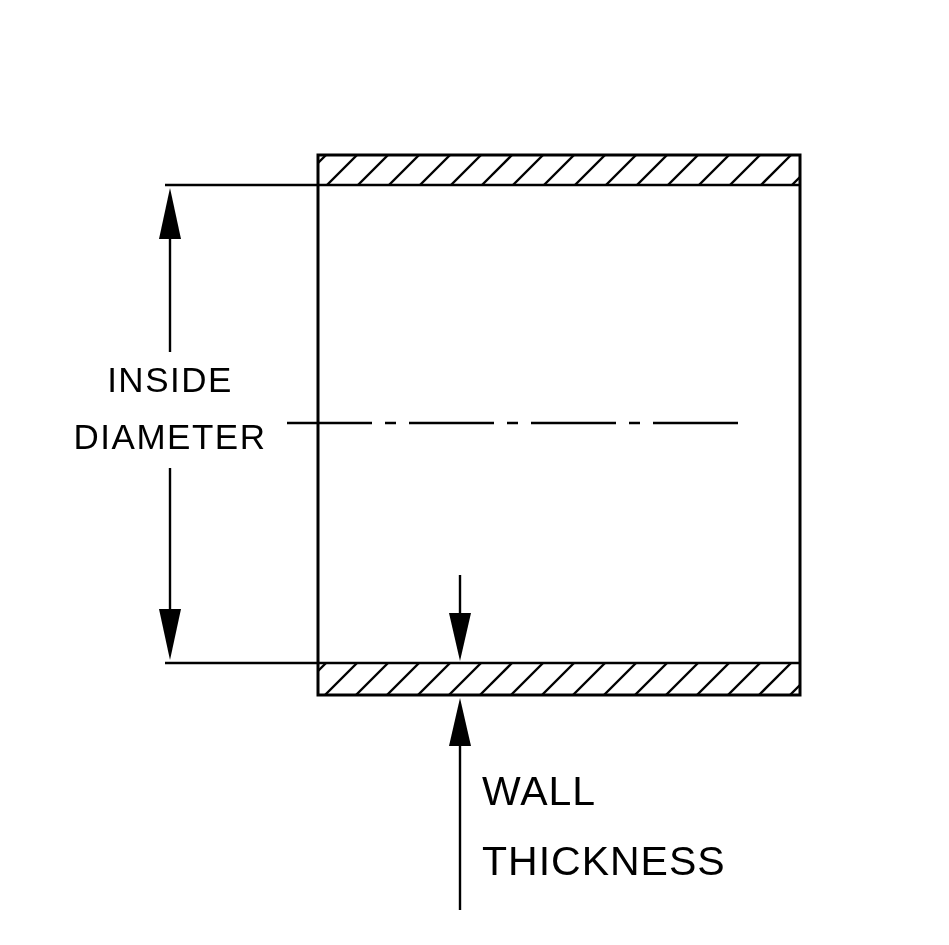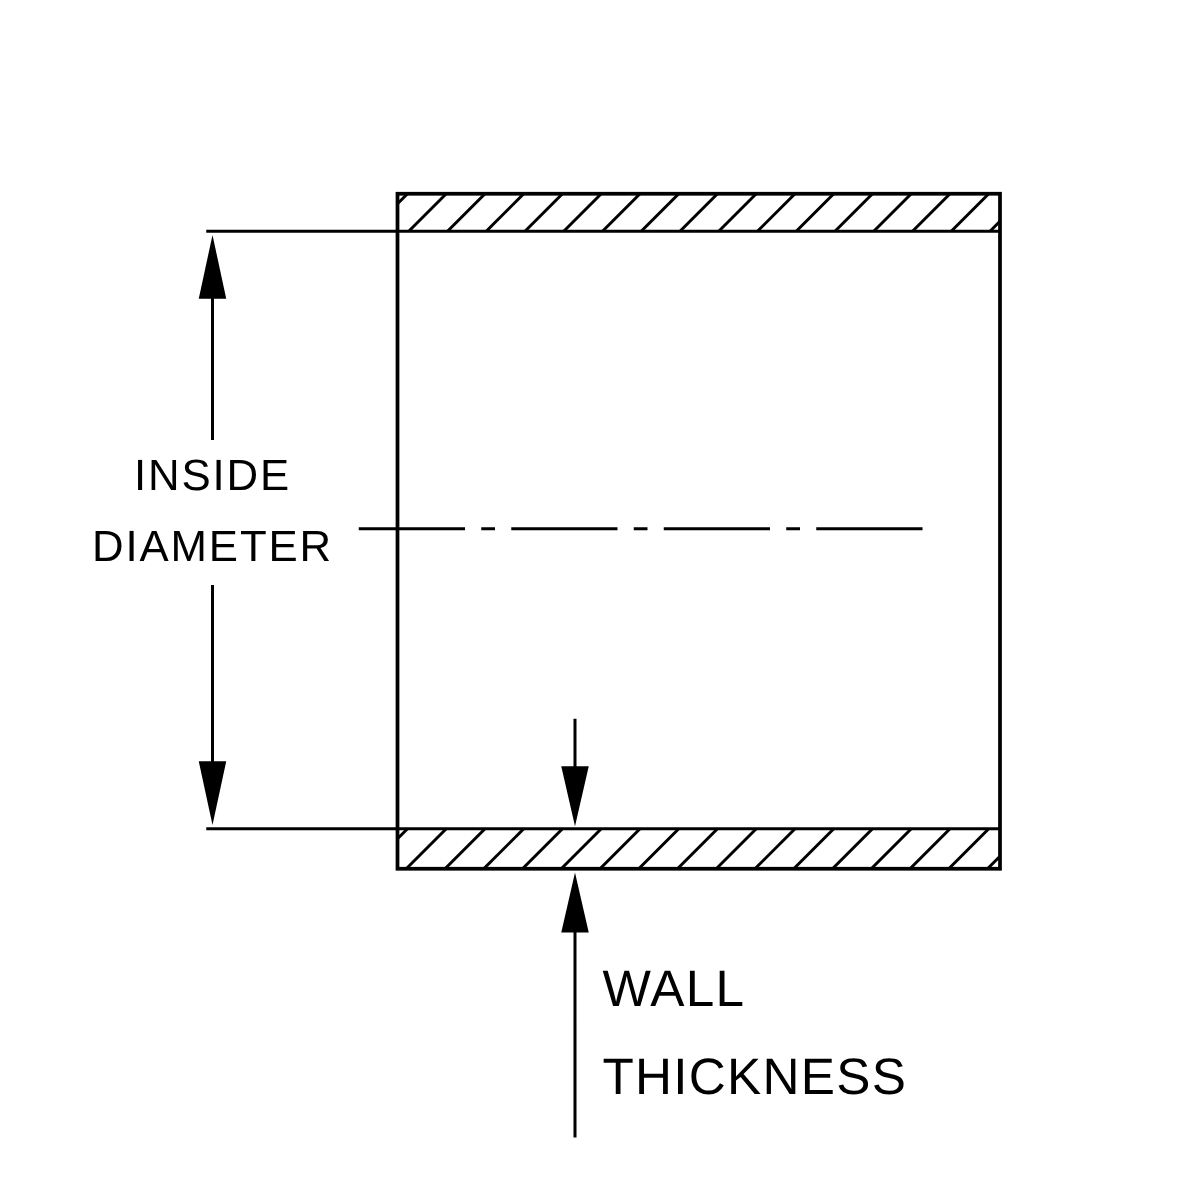--- a/index.html
+++ b/index.html
@@ -2,21 +2,21 @@
 <html><head>
 <meta charset="utf-8">
 <style>
   html, body {
     margin: 0;
     padding: 0;
     background: #ffffff;
   }
   .stage {
     position: relative;
-    width: 949px;
+    width: 835px;
     height: 945px;
     background: #5eead4;
     font-family: "Liberation Sans", sans-serif;
     overflow: hidden;
   }
   svg { display: block; }
   .outline {
     fill: none;
     stroke: #000000;
     stroke-width: 3;

